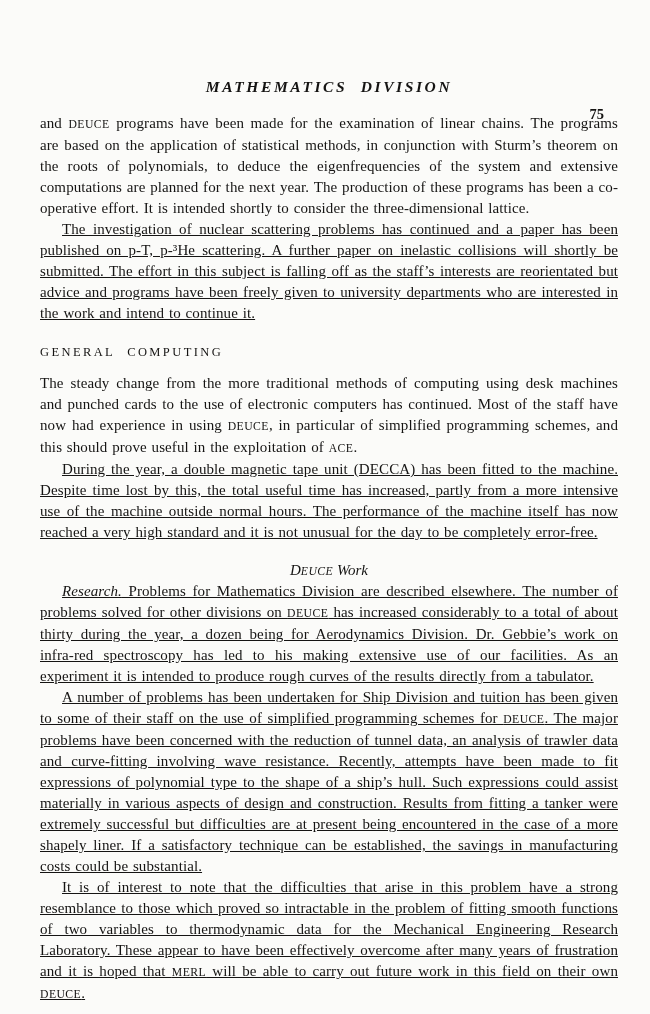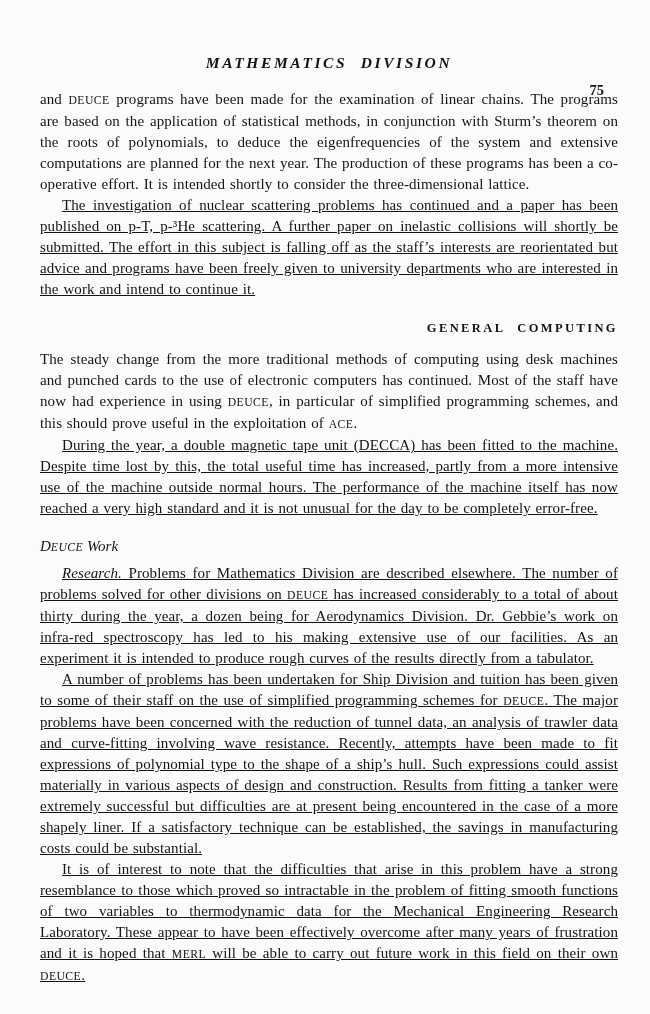--- a/index.html
+++ b/index.html
@@ -6,21 +6,21 @@
   body {
     width: 650px; height: 1014px;
     background: #fbfbf9;
     color: #151413;
     font-family: "Liberation Serif", "DejaVu Serif", serif;
     overflow: hidden;
   }
   .page {
     box-sizing: border-box;
     width: 650px; height: 1014px;
-    padding: 54px 32px 0 40px;
+    padding: 78px 32px 0 40px;
   }
   .running-head {
     position: relative;
     text-align: center;
     margin-bottom: 15px;
     height: 20px;
   }
   .running-head .title {
     font-style: italic;
     font-weight: 700;
@@ -40,34 +40,35 @@
   .content p.para {
     margin: 0;
     text-align: justify;
     font-size: 15px;
     line-height: 21px;
     letter-spacing: 0.1px;
     word-spacing: 0.06em;
   }
   .content p.para.indent { text-indent: 22px; text-decoration: underline; }
   .content h2.section-heading {
-    text-align: right;
-    font-weight: 700;
+    text-align: left;
+    font-weight: 400;
     font-style: normal;
     font-size: 12.5px;
     letter-spacing: 2.4px;
     word-spacing: 7px;
     margin: 21px 0 13px 0;
   }
   .content h3.subheading {
     font-weight: 400;
     font-style: italic;
     font-size: 15px;
-    margin: 19px 0 8px 0;
+    margin: 19px 0 2px 0;
     text-indent: 0;
+    text-align: center;
   }
   .sc { font-size: 0.78em; letter-spacing: 0.45px; }
   .it { font-style: italic; }
 </style>
 </head>
 <body>
 
 <div class="page">
   <div class="running-head">
     <span class="title">MATHEMATICS DIVISION</span>

